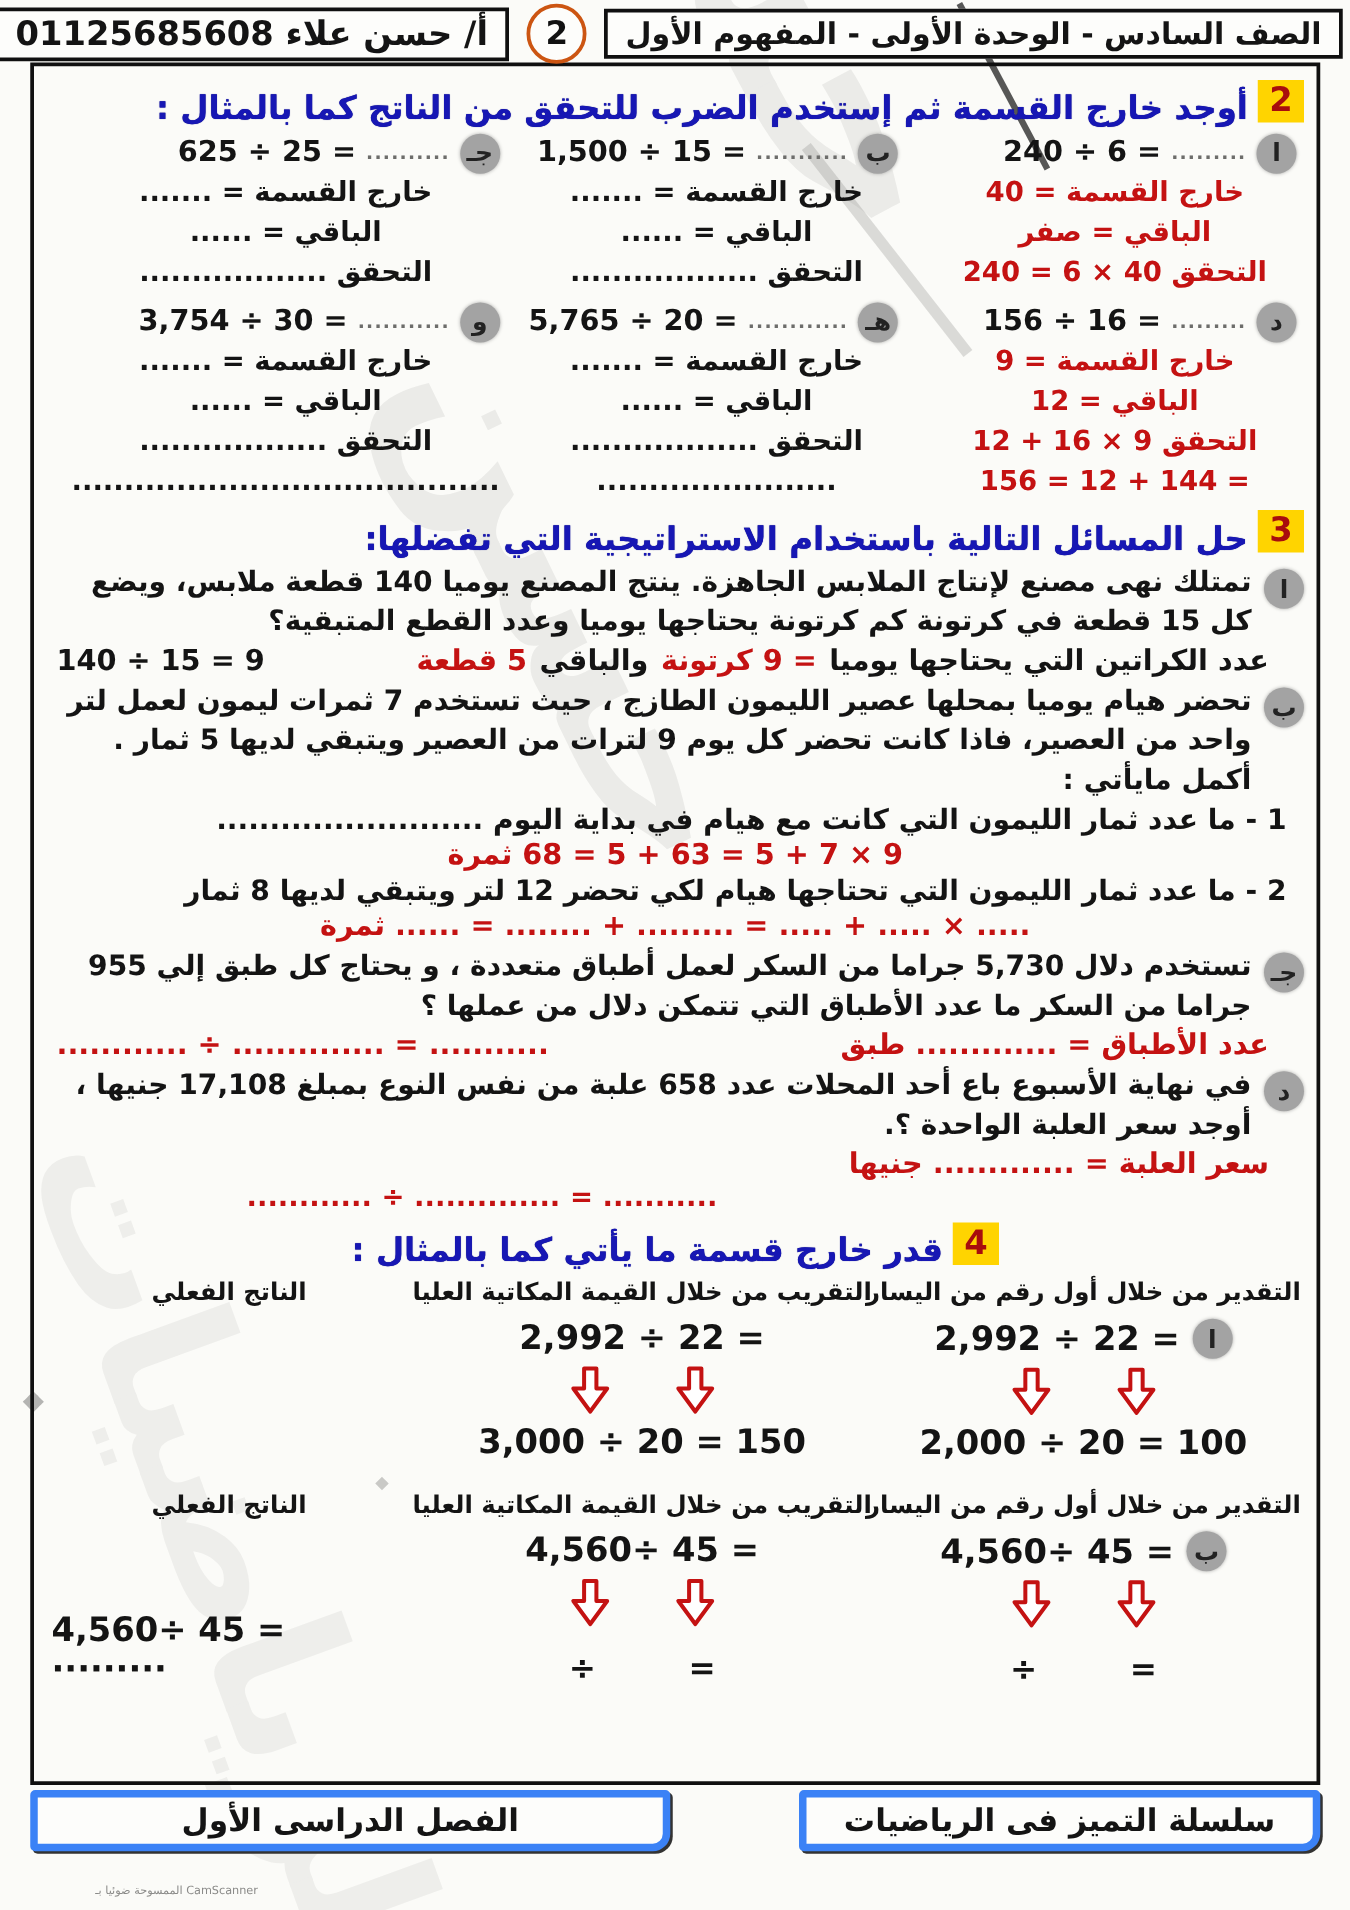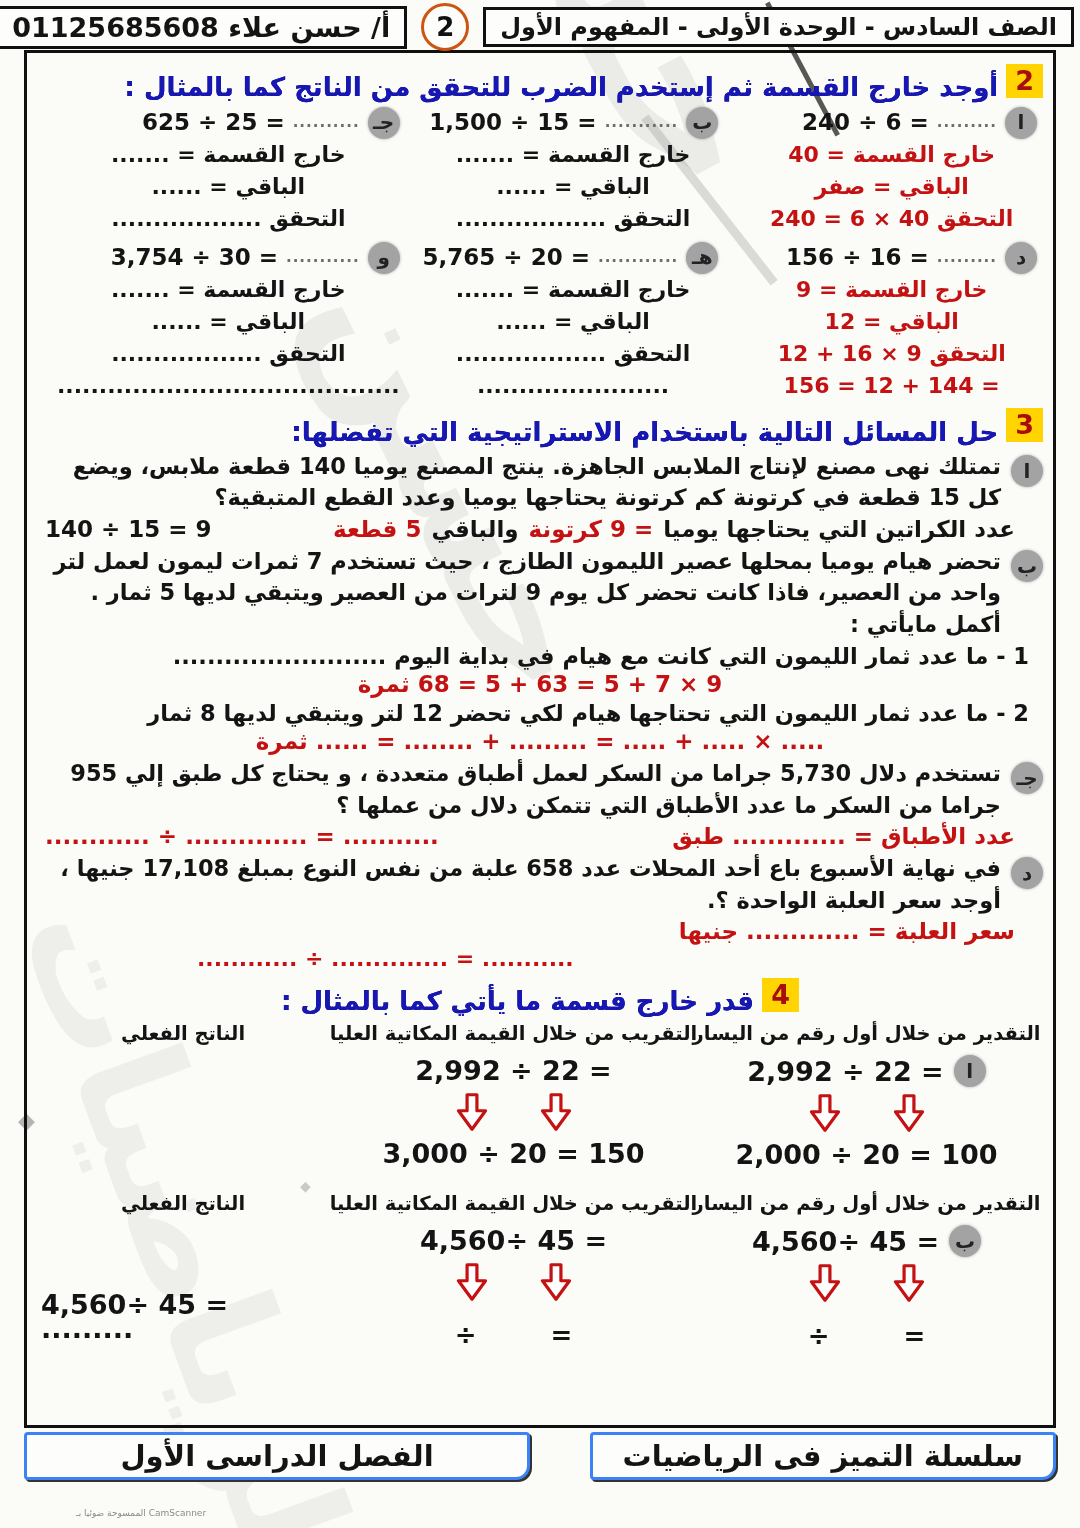--- a/index.html
+++ b/index.html
@@ -59,21 +59,21 @@
   .estexpr{display:flex;align-items:center;gap:10px;font-size:27px;margin-top:10px;}
   .arrowpair{display:flex;gap:52px;margin:6px 0 4px 0;}
   .dn-arrow{width:32px;height:40px;}
   .estresult{font-size:27px;margin-top:2px;}
   .blankres{display:flex;gap:74px;direction:ltr;font-size:26px;margin-top:14px;}
   .actualcol .estresult{margin-top:auto;}
   .actualcol{align-items:flex-start;padding-right:8px;}
   .actualcol .esthead{align-self:center;}
   
   .footer{position:absolute;left:24px;right:24px;top:1432px;display:flex;justify-content:space-between;z-index:3;}
-  .fbox{border:3px solid #3b82f6;border-radius:4px 4px 14px 4px;background:#fdfdfb;font-size:29px;
+  .fbox{border:6px solid #3b82f6;border-radius:4px 4px 14px 4px;background:#fdfdfb;font-size:25px;
     padding:4px 30px;box-shadow:2px 2px 0 #333;}
   .fbox.left{min-width:440px;text-align:center;}
   .fbox.right{min-width:300px;text-align:center;}
   .camscanner{position:absolute;bottom:10px;left:76px;direction:ltr;font-size:9px;color:#8b8b89;font-weight:normal;z-index:3;}
 </style>
 </head>
 <body>
 
 <div class="page">
 

